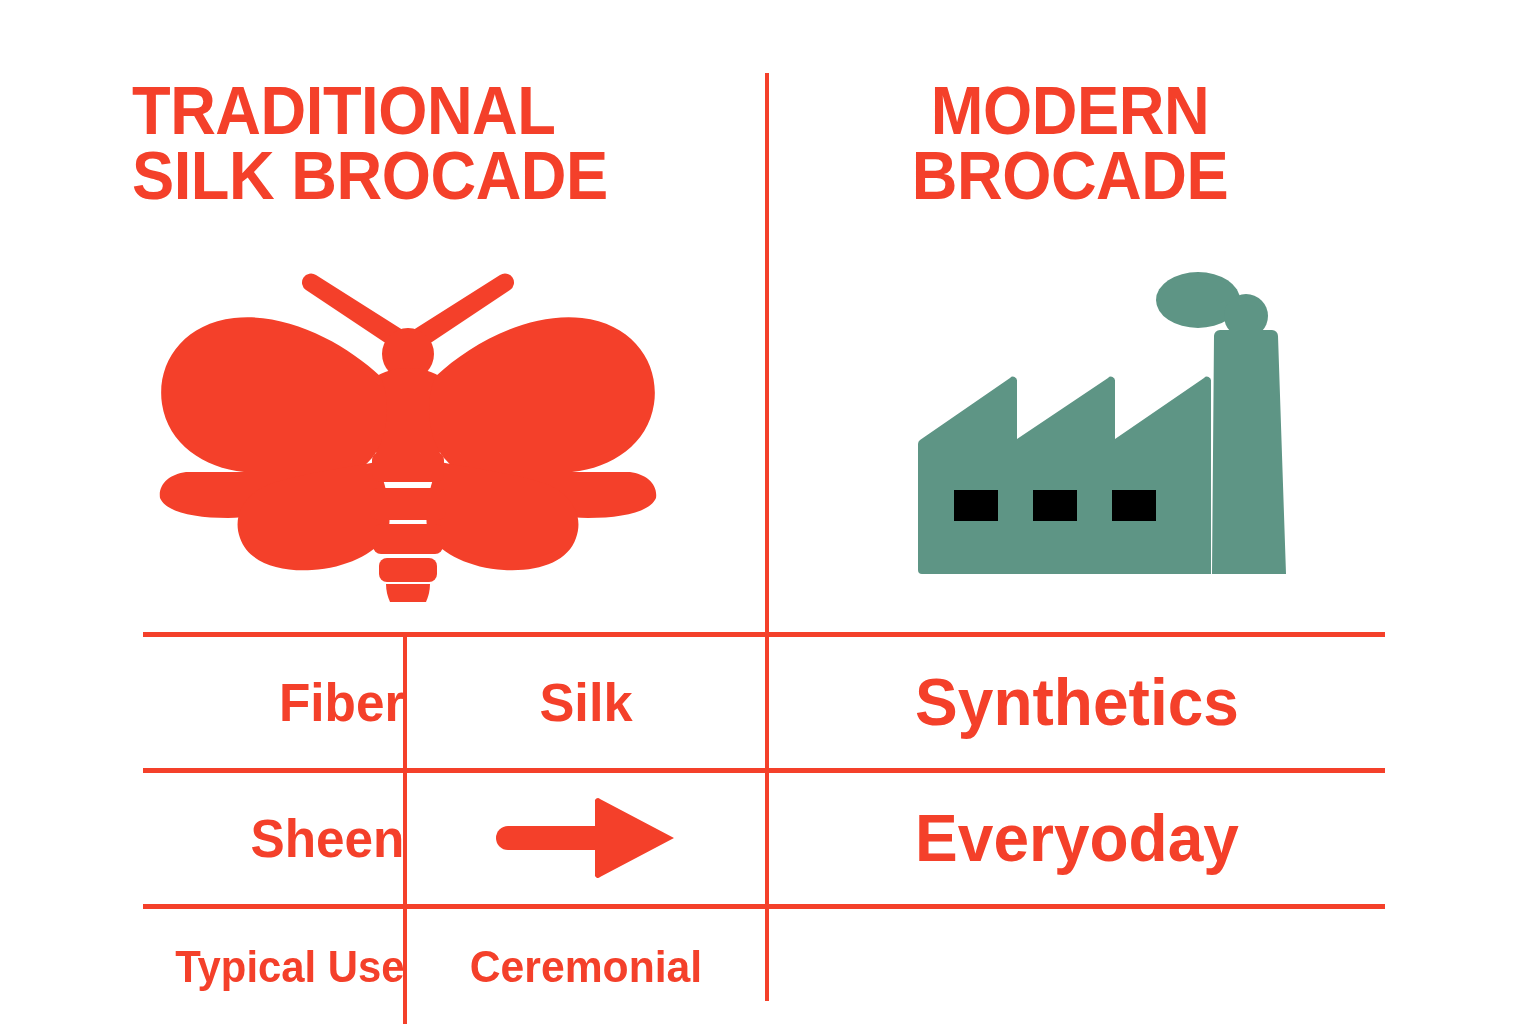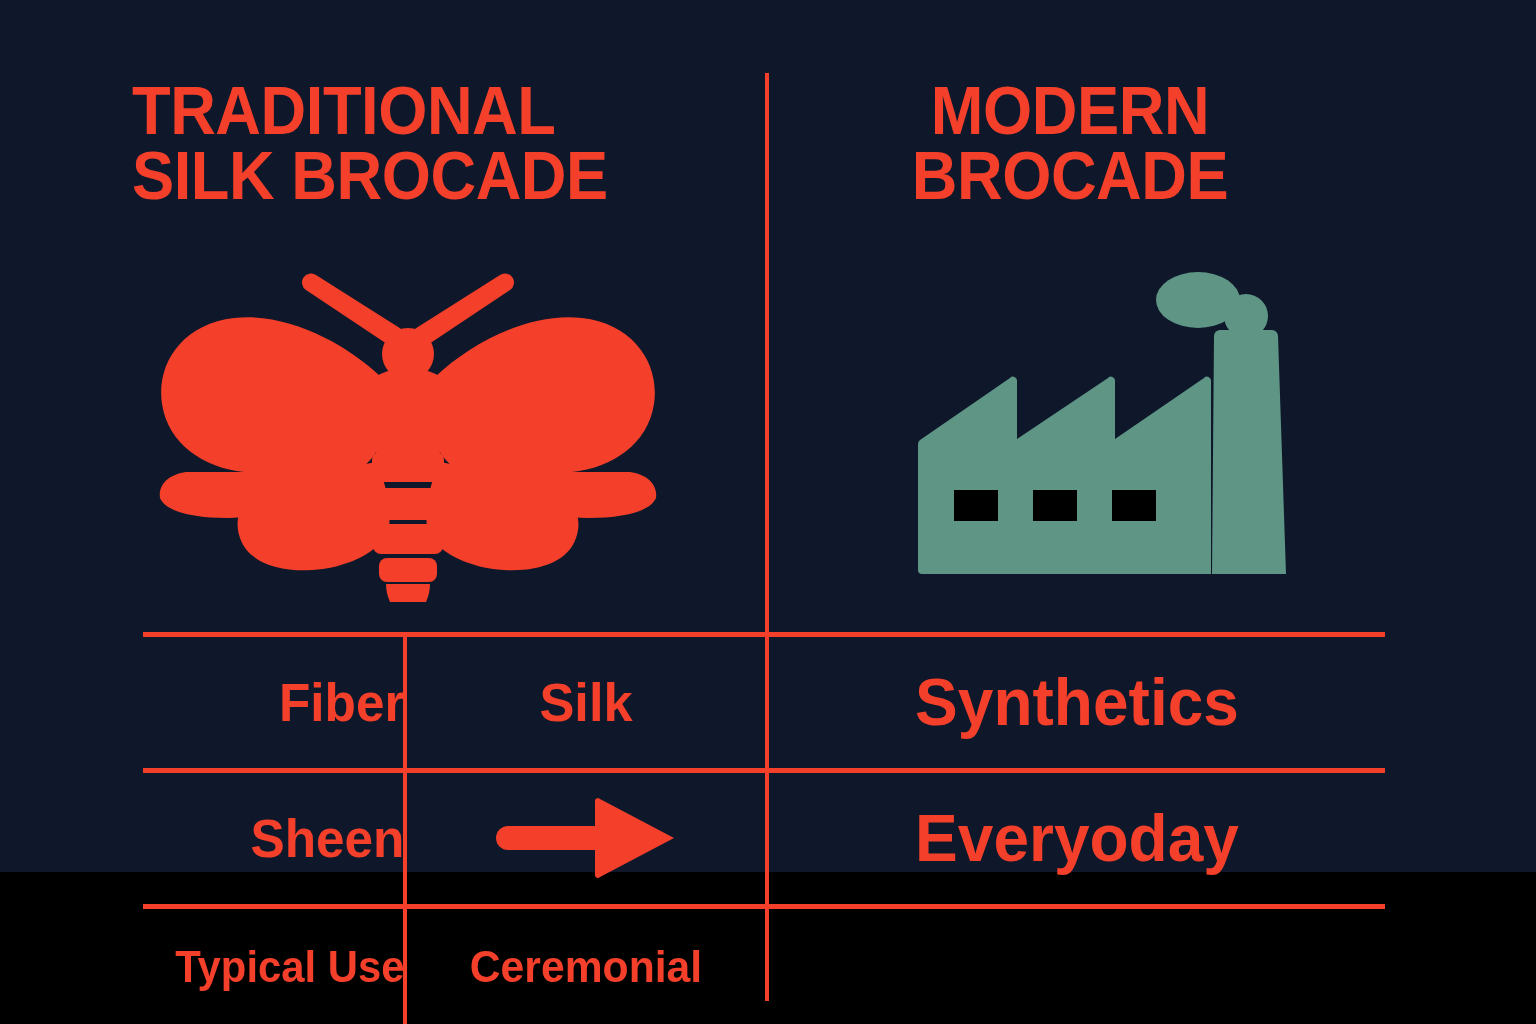--- a/index.html
+++ b/index.html
@@ -11,22 +11,22 @@
     width: 1536px;
     height: 1024px;
     overflow: hidden;
     font-family: "Liberation Sans", sans-serif;
     -webkit-font-smoothing: antialiased;
   }
 
   #stage {
     position: relative;
     width: 1536px;
-    height: 872px;
-    background: #0f172a;
+    height: 1024px;
+    background: #ffffff;
   }
 
   
   .heading {
     position: absolute;
     color: #F4402A;
     font-weight: 700;
     font-size: 68px;
     line-height: 0.95;
     letter-spacing: -0.5px;

